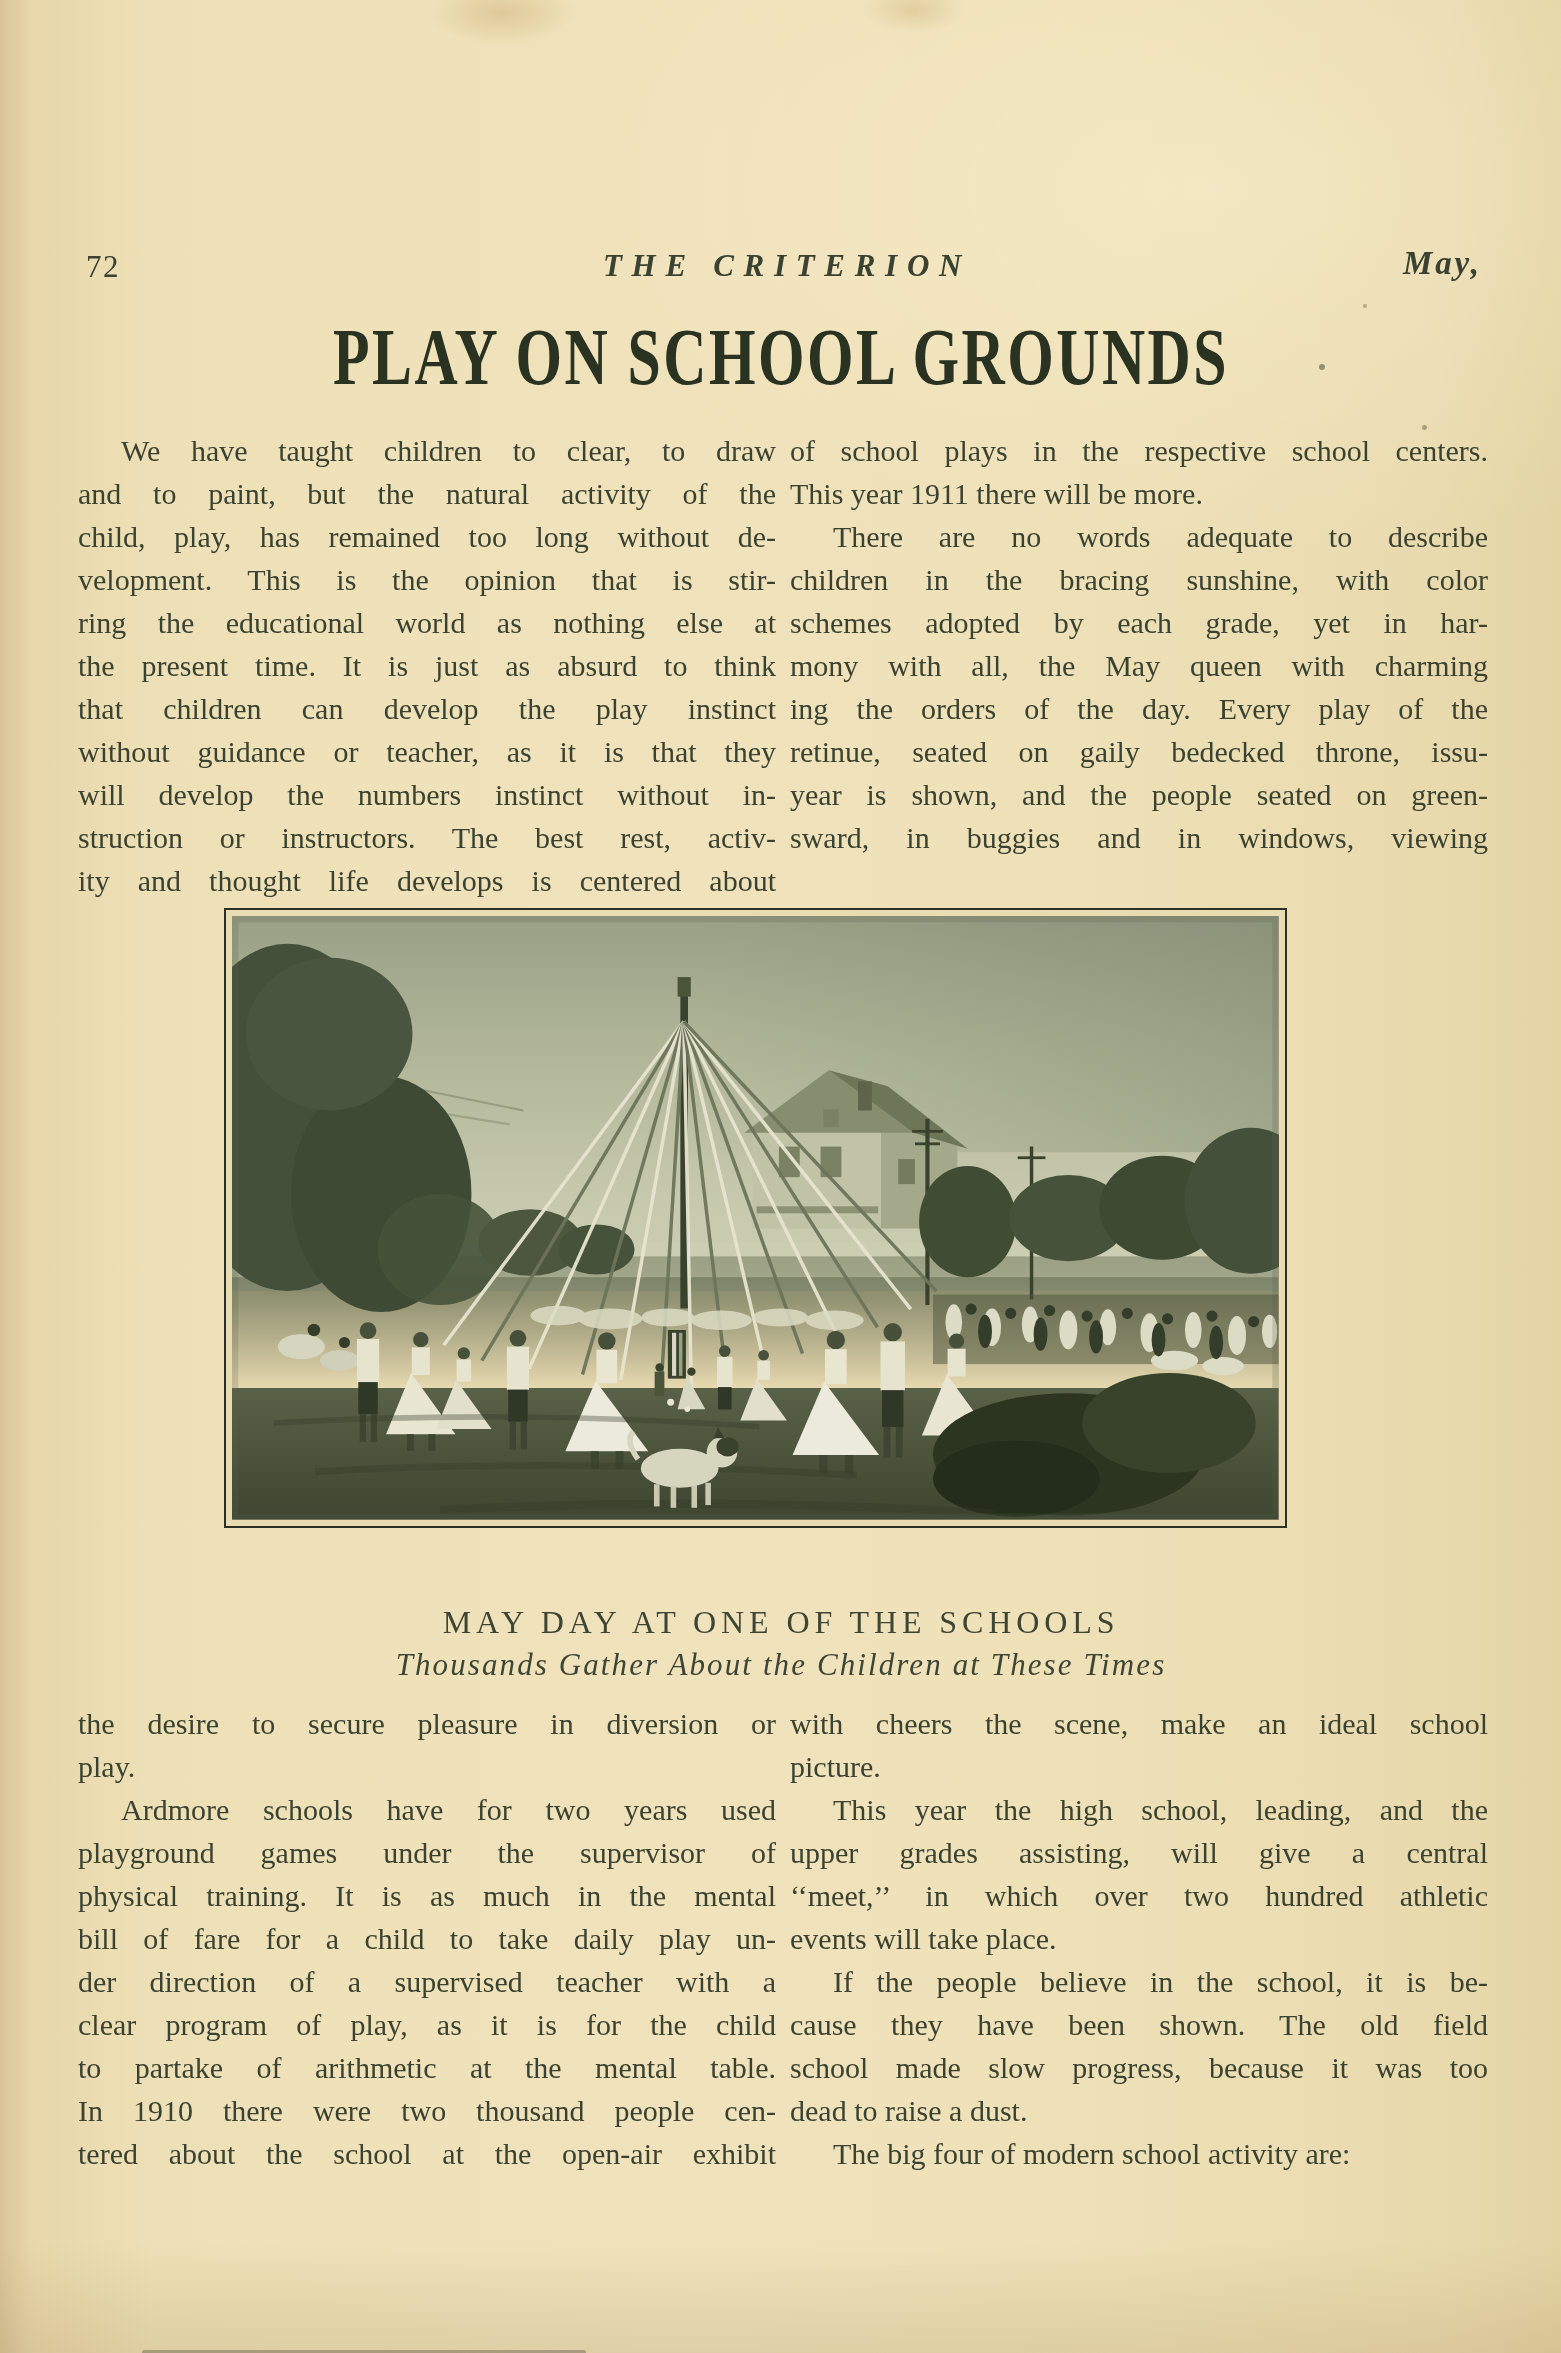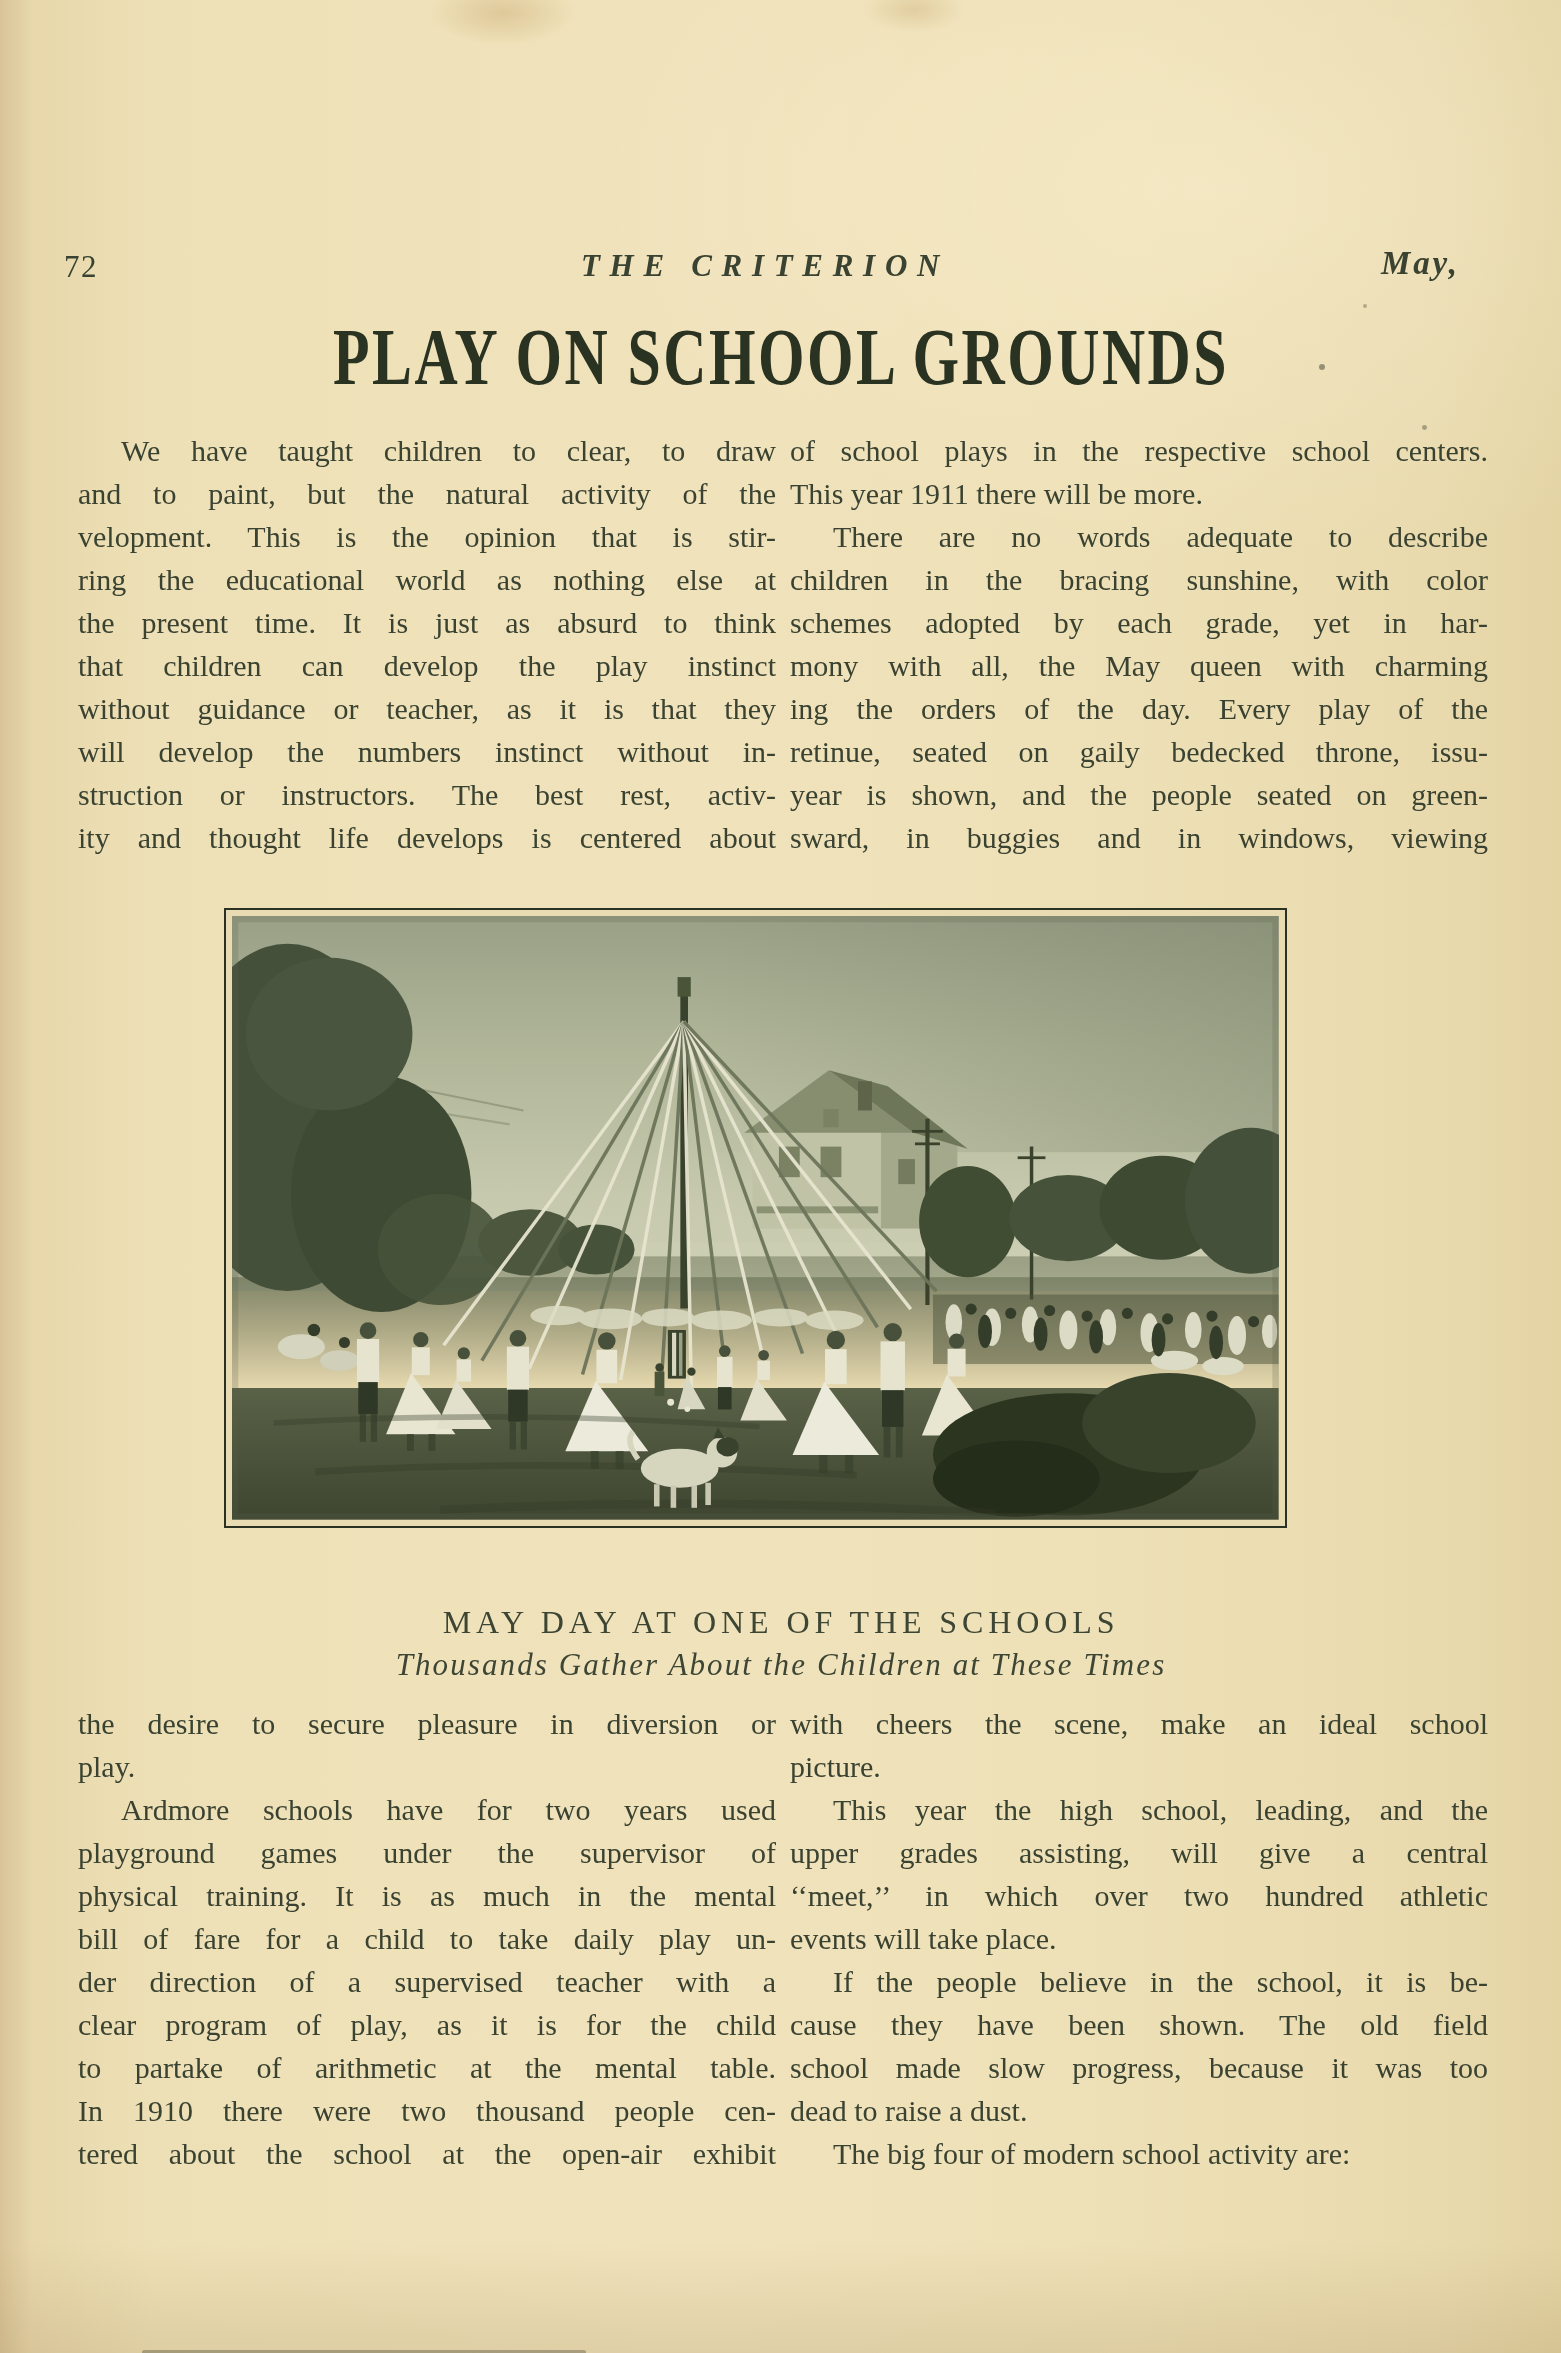--- a/index.html
+++ b/index.html
@@ -16,21 +16,21 @@
   }
   .vignette-bottom{position:absolute;left:0;right:0;bottom:0;height:111px;
     background:linear-gradient(to bottom, rgba(140,110,60,0), rgba(140,110,60,.16));}
   .stain{position:absolute;border-radius:50%;pointer-events:none;}
   .stain.s1{left:429px;top:-19.4px;width:146px;height:64px;background:radial-gradient(closest-side,rgba(193,160,100,.38),rgba(193,160,100,0));}
   .stain.s2{left:862px;top:-15.3px;width:104px;height:49px;background:radial-gradient(closest-side,rgba(193,160,100,.32),rgba(193,160,100,0));}
   .speck{position:absolute;border-radius:50%;background:#3a4231;}
   .edge-sliver{position:absolute;left:142px;bottom:0;width:444px;height:4.2px;background:rgba(40,40,28,.30);border-radius:2.1px 2.1px 0 0;}
 
   
-  .running-head{position:absolute;left:62px;top:248px;width:1406px;height:42px;font-size:31px;}
+  .running-head{position:absolute;left:84px;top:248px;width:1406px;height:42px;font-size:31px;}
   .page-number{position:absolute;left:2.1px;top:1.4px;letter-spacing:1.4px;}
   .journal-title{position:absolute;left:0;right:0;text-align:center;font-style:italic;font-weight:bold;letter-spacing:9.7px;}
   .issue-label{position:absolute;right:8.3px;top:-2.8px;font-style:italic;font-weight:bold;font-size:33px;letter-spacing:2.8px;}
 
   
   .article-title{
     position:absolute;left:0;top:311px;width:1562px;
     text-align:center;font-weight:bold;font-size:68px;color:#2a3321;
     letter-spacing:2.8px;transform:scale(.88,1.18);transform-origin:50% 0;
     white-space:nowrap;
@@ -73,20 +73,21 @@
   </div>
 
   <div class="article-title">PLAY ON SCHOOL GROUNDS</div>
   <div class="speck" style="left:1319px;top:364px;width:6.2px;height:6.2px;opacity:.5;"></div>
   <div class="speck" style="left:1422px;top:425px;width:4.9px;height:4.9px;opacity:.4;"></div>
   <div class="speck" style="left:1363px;top:304px;width:4.2px;height:4.2px;opacity:.35;"></div>
 
   <div class="bodycol col-tl">
       <div class="line indent">We have taught children to clear, to draw</div>
       <div class="line">and to paint, but the natural activity of the</div>
+      <div class="line">child, play, has remained too long without de-</div>
       <div class="line">velopment.  This is the opinion that is stir-</div>
       <div class="line">ring the educational world as nothing else at</div>
       <div class="line">the present time.  It is just as absurd to think</div>
       <div class="line">that children can develop the play instinct</div>
       <div class="line">without guidance or teacher, as it is that they</div>
       <div class="line">will develop the numbers instinct without in-</div>
       <div class="line">struction or instructors.  The best rest, activ-</div>
       <div class="line">ity and thought life develops is centered about</div>
     </div>
   <div class="bodycol col-tr">

